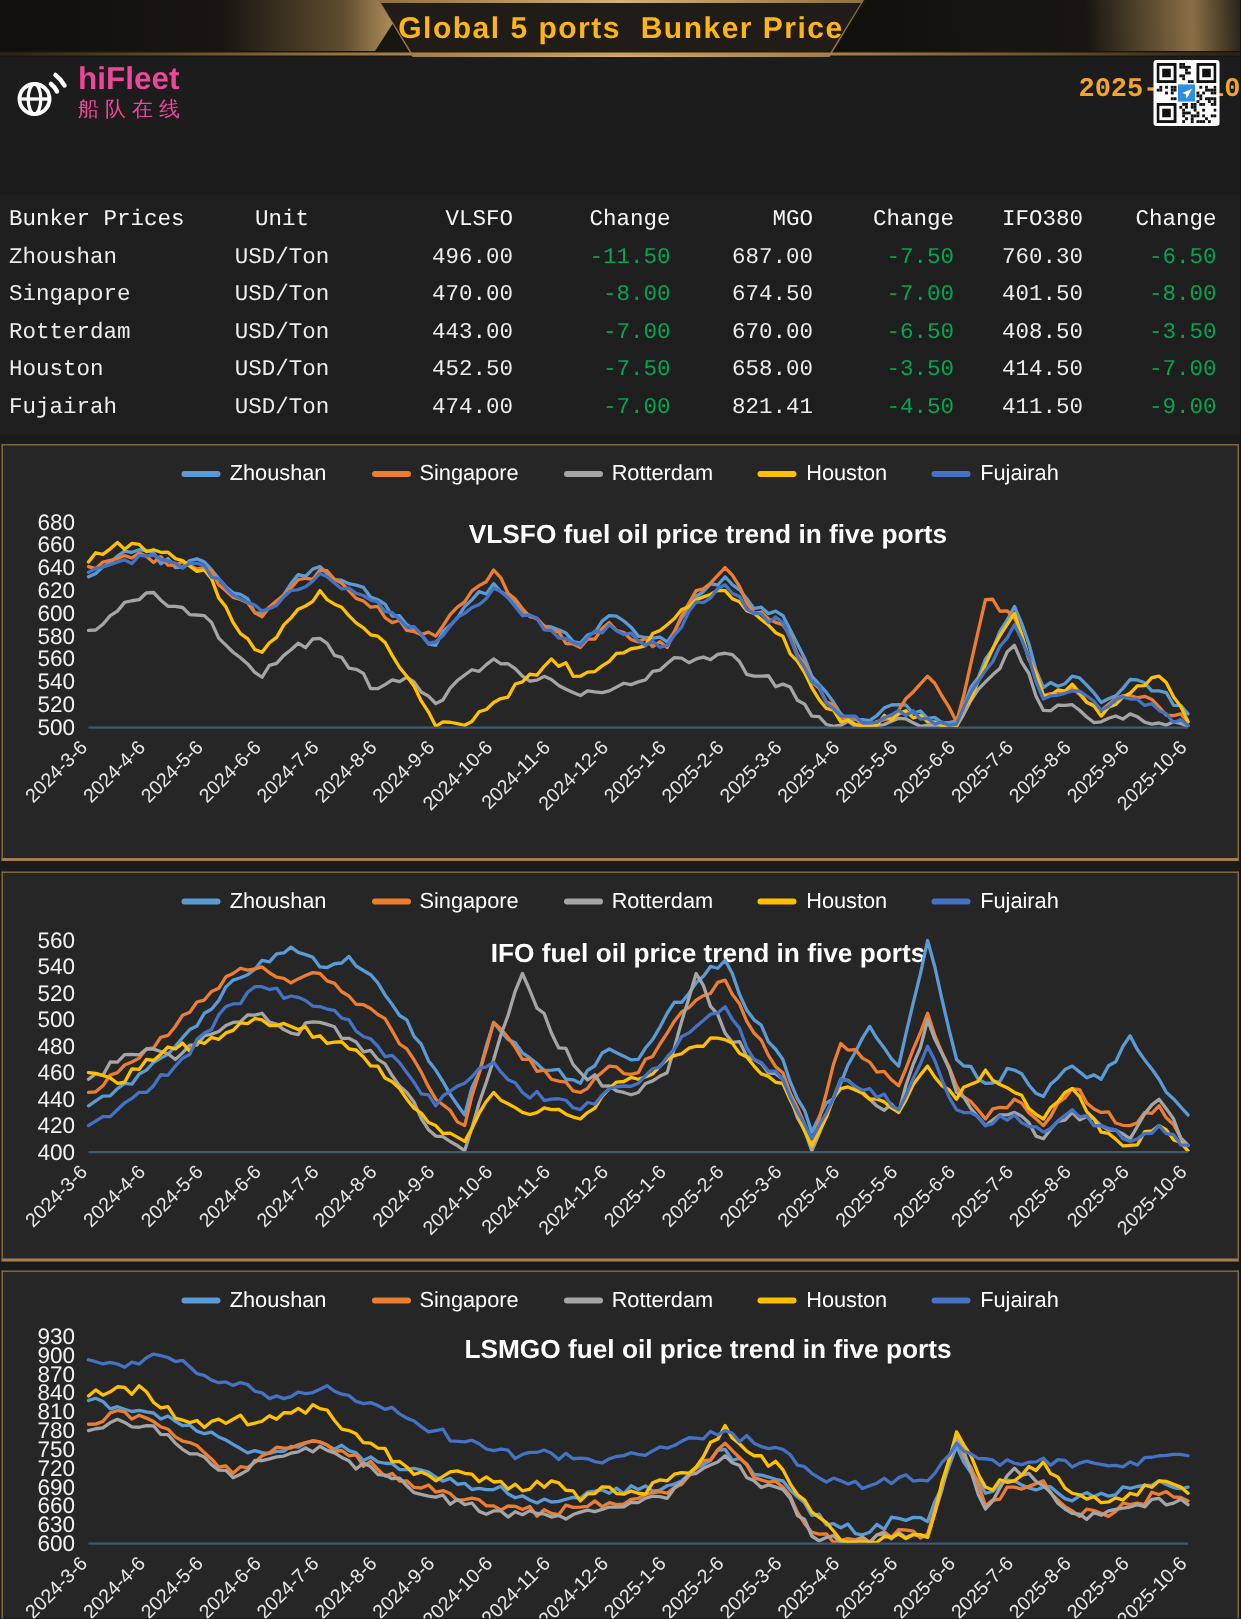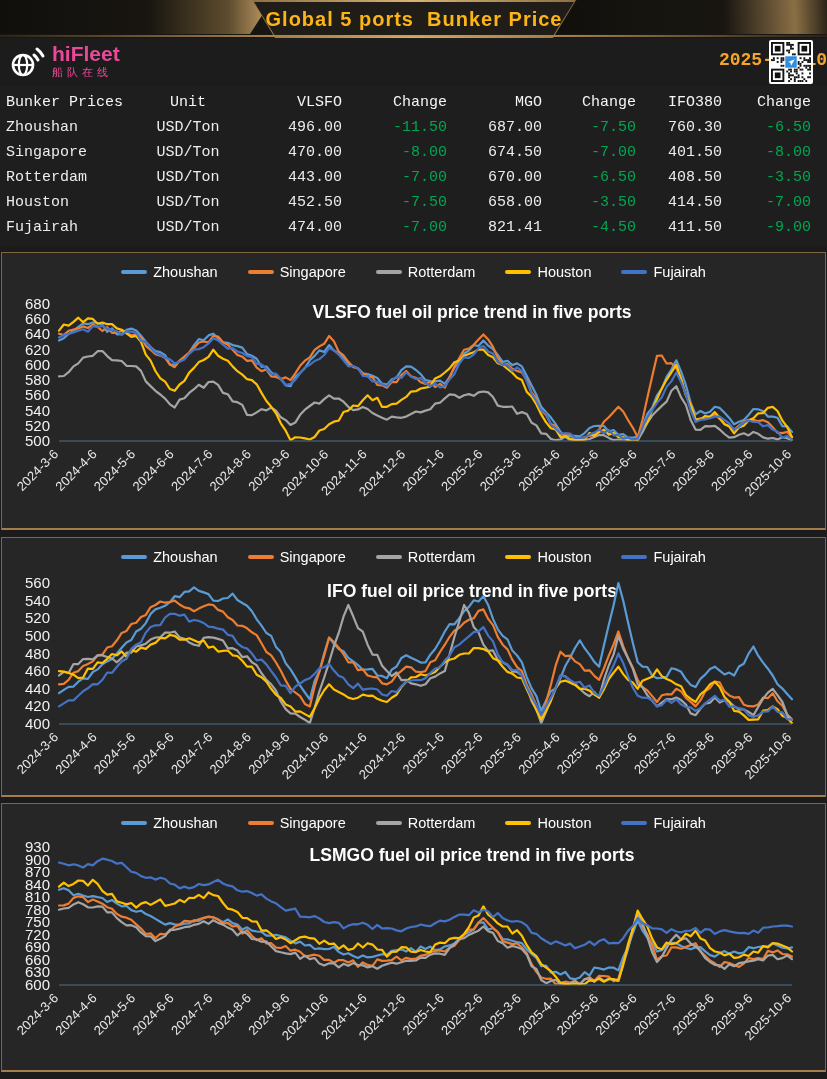--- a/index.html
+++ b/index.html
@@ -22,27 +22,27 @@
   .title-trapezoid .inner{position:absolute;left:2px;top:2px;right:2px;bottom:2px;background:#201d18;
     clip-path:polygon(0 0,100% 0,calc(100% - 21px) 100%,21px 100%);
     display:flex;align-items:center;justify-content:center;}
   .banner-title{color:#fdb515;font-size:20px;font-weight:bold;letter-spacing:1px;white-space:pre;}
 
   
   .info-row{position:relative;height:48px;background:#1c1c1c;}
   .logo{position:absolute;left:10px;top:5px;display:flex;align-items:center;}
   .logo-text{margin-left:6px;color:#ec4899;}
   .logo-name{font-size:21px;font-weight:bold;line-height:20px;}
-  .logo-sub{font-size:11px;letter-spacing:4px;margin-top:1px;}
+  .logo-sub{font-size:14px;letter-spacing:4px;margin-top:1px;}
   .report-date{position:absolute;left:0;right:0;top:12px;text-align:right;
     color:#f2a52c;font-size:18px;font-weight:bold;font-family:Liberation Mono, monospace;padding-left:12px;}
   .qr{position:absolute;right:14px;top:2px;width:44px;height:44px;background:#fff;border-radius:2px;padding:2px;box-sizing:border-box;}
 
   
-  .price-table{background:#1e1e1e;padding:4px 8px 6px 6px;height:150px;}
+  .price-table{background:#1e1e1e;padding:4px 8px 6px 6px;height:150px;margin-top:44px;}
   .t-row{display:grid;grid-template-columns:128px 108px 100px 105px 95px 94px 86px 89px;height:25px;align-items:center;}
   .t-cell{font-family:"Liberation Mono",monospace;font-size:15px;color:#ececec;white-space:nowrap;}
   .c-left{text-align:left;}
   .c-center{text-align:center;}
   .c-right{text-align:right;}
   .t-head .t-cell{color:#f5f5f5;}
   .chg{color:#00a651;}
 
   
   .panel{position:relative;margin:0 1px;background:#262626;border:1px solid #7d6640;

